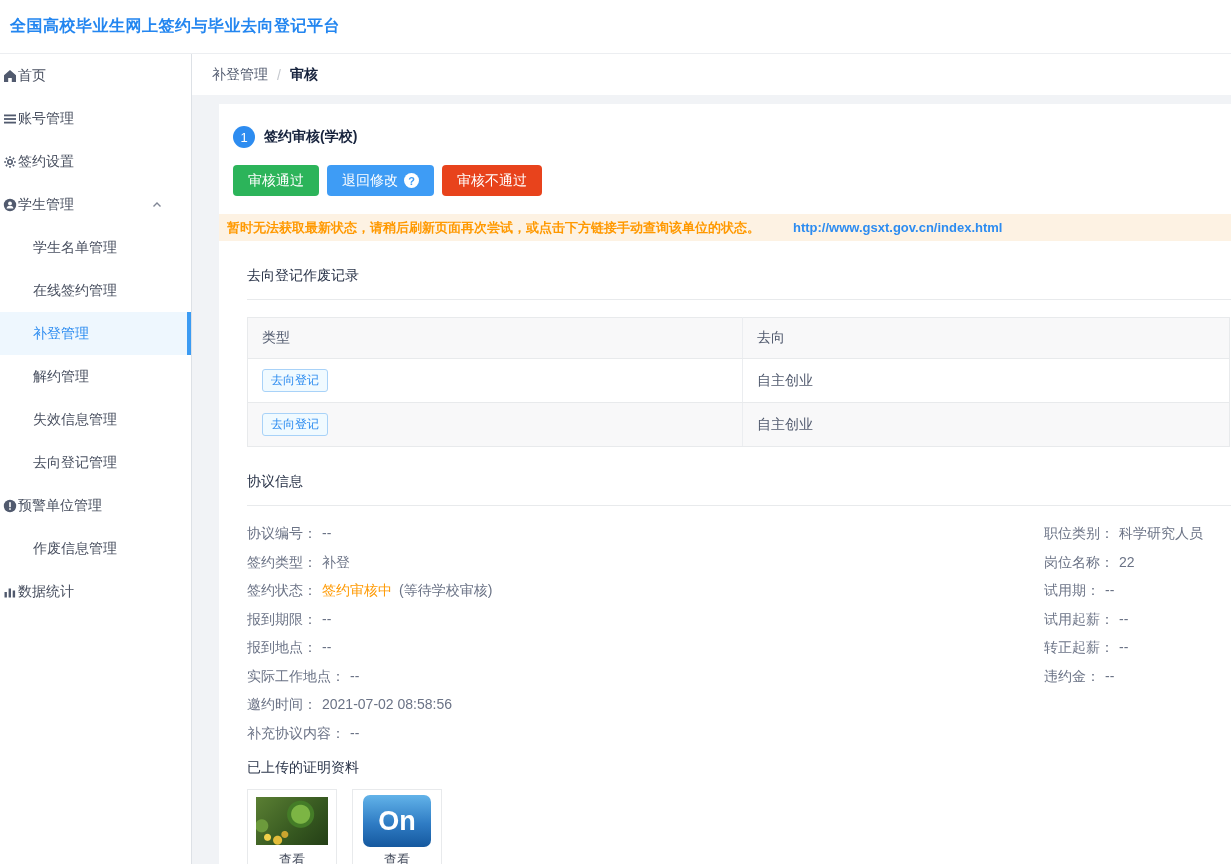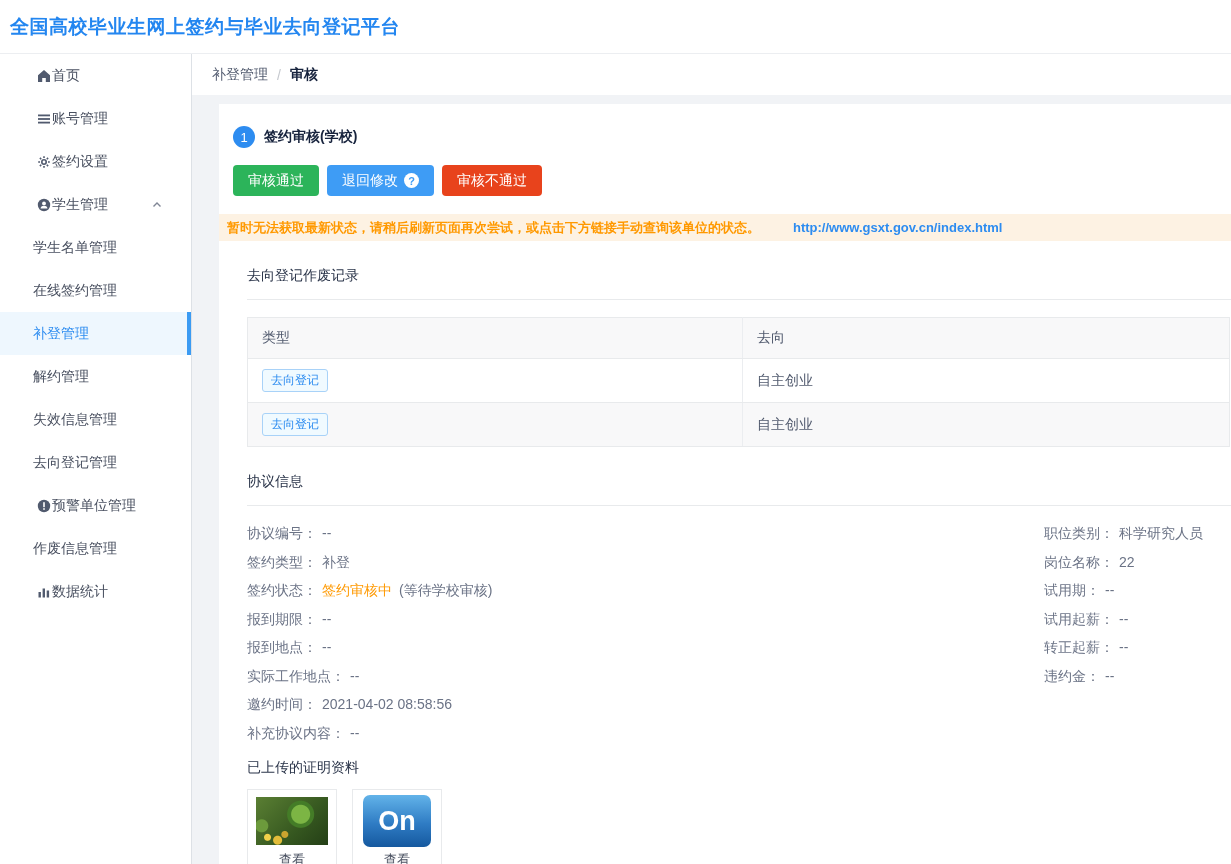--- a/index.html
+++ b/index.html
@@ -3,28 +3,28 @@
 <meta charset="utf-8">
 <style>
   * { box-sizing: border-box; margin: 0; padding: 0; }
   html,body { width:1231px; height:864px; overflow:hidden; }
   body { font-family:"Liberation Sans","DejaVu Sans",sans-serif; background:#fff; color:#515a6e; }
   .app { display:flex; flex-direction:column; height:100%; }
 
   
   .header { height:54px; flex:0 0 54px; background:#fff; border-bottom:1px solid #eceef1;
             display:flex; align-items:center; padding-left:10px; }
-  .header-title { font-size:19px; font-weight:bold; color:#2386f0; letter-spacing:.5px; }
+  .header-title { font-size:16px; font-weight:bold; color:#2386f0; letter-spacing:.5px; }
 
   
   .body { flex:1; display:flex; min-height:0; }
 
   
   .sidebar { width:192px; flex:0 0 192px; background:#fff; border-right:1px solid #dde1e6; }
-  .side-item { height:43px; display:flex; align-items:center; padding-left:36px; font-size:14px;
+  .side-item { height:43px; display:flex; align-items:center; padding-left:2px; font-size:14px;
                color:#495060; cursor:pointer; position:relative; }
   .side-item .icn { width:15px; height:15px; margin-right:0; display:flex; align-items:center; justify-content:center; }
   .side-item .lbl { margin-left:0; }
   .side-item .icn + .lbl { margin-left:0; }
   .side-item .icn { margin-right:1px; }
   .side-item.top .lbl { margin-left:0; }
   .side-item.sub { padding-left:33px; }
   .side-item.active { color:#2d8cf0; background:#eef7fe; }
   .side-item.active::after { content:""; position:absolute; right:0; top:0; bottom:0; width:4px; background:#3b9bf3; }
   .chev { position:absolute; right:28px; top:50%; transform:translateY(-50%); display:flex; }
@@ -295,21 +295,21 @@
               <div class="info-row">
                 <span>报到地点：</span>
                 <span class="val">--</span>
               </div>
               <div class="info-row">
                 <span>实际工作地点：</span>
                 <span class="val">--</span>
               </div>
               <div class="info-row">
                 <span>邀约时间：</span>
-                <span class="val">2021-04-02 08:58:56</span>
+                <span class="val">2021-07-02 08:58:56</span>
               </div>
               <div class="info-row">
                 <span>补充协议内容：</span>
                 <span class="val">--</span>
               </div>
             </div>
             <div class="info-col right">
               <div class="info-row">
                 <span>职位类别：</span>
                 <span class="val">科学研究人员</span>

